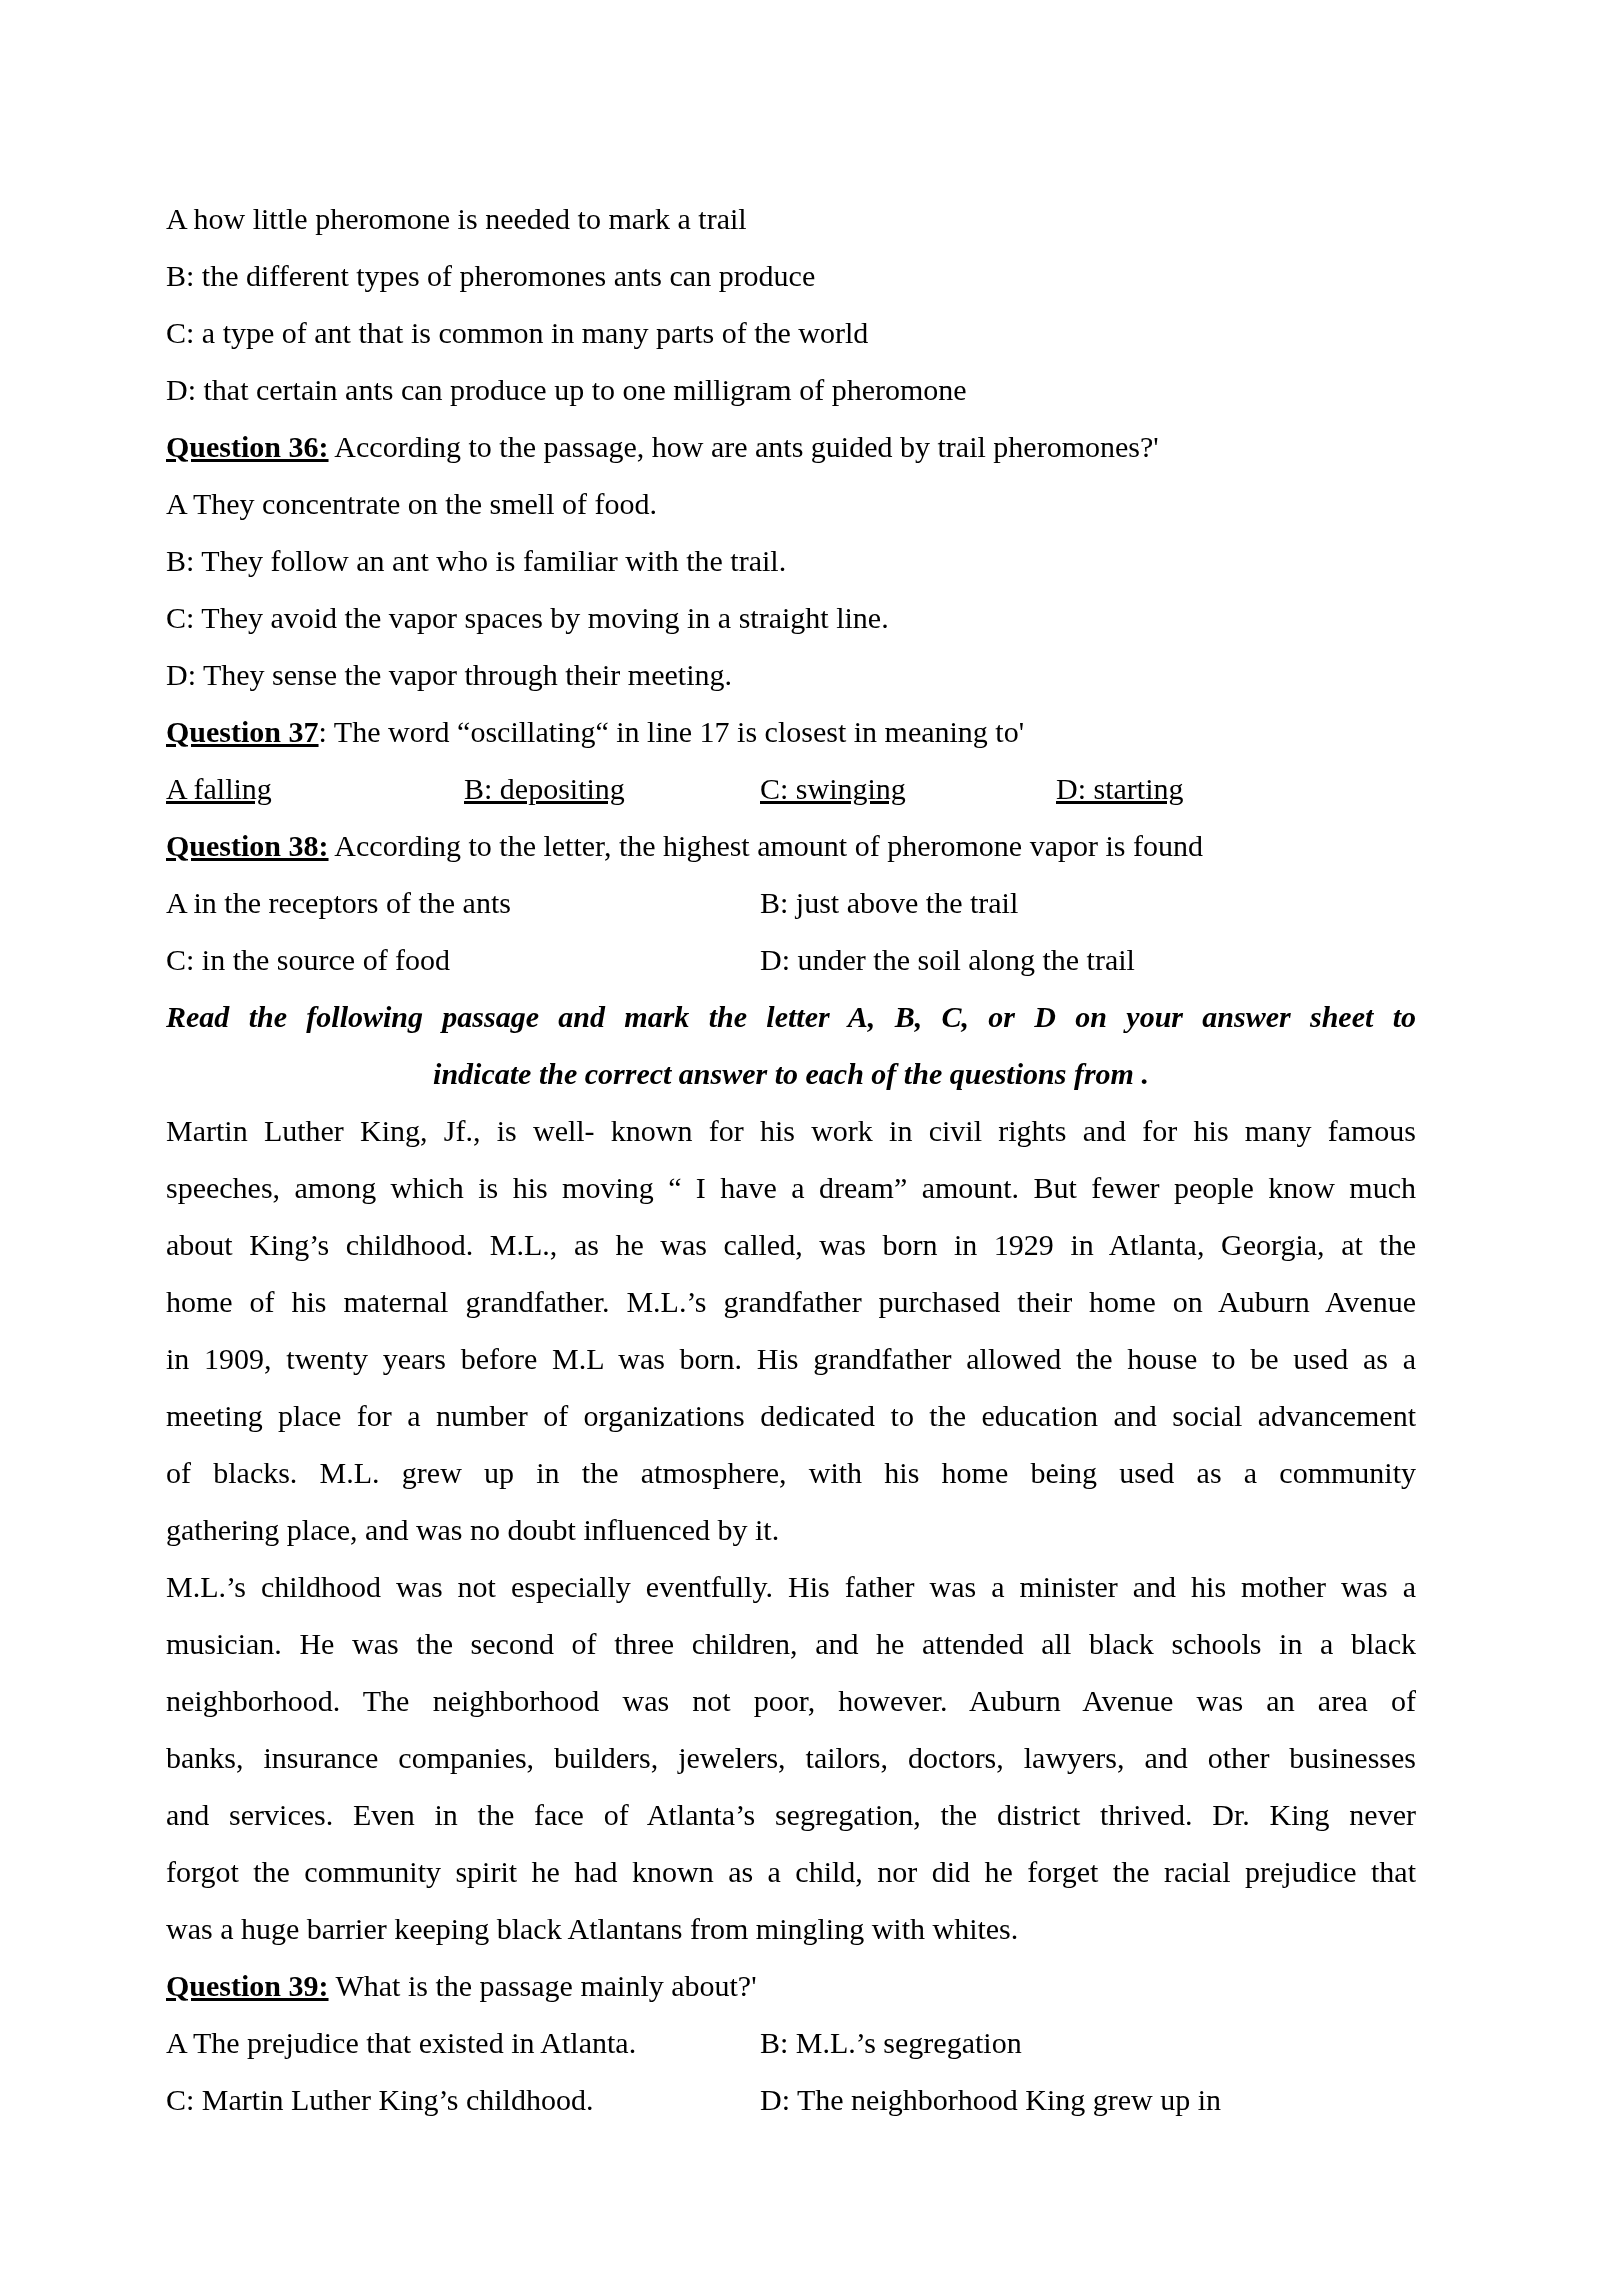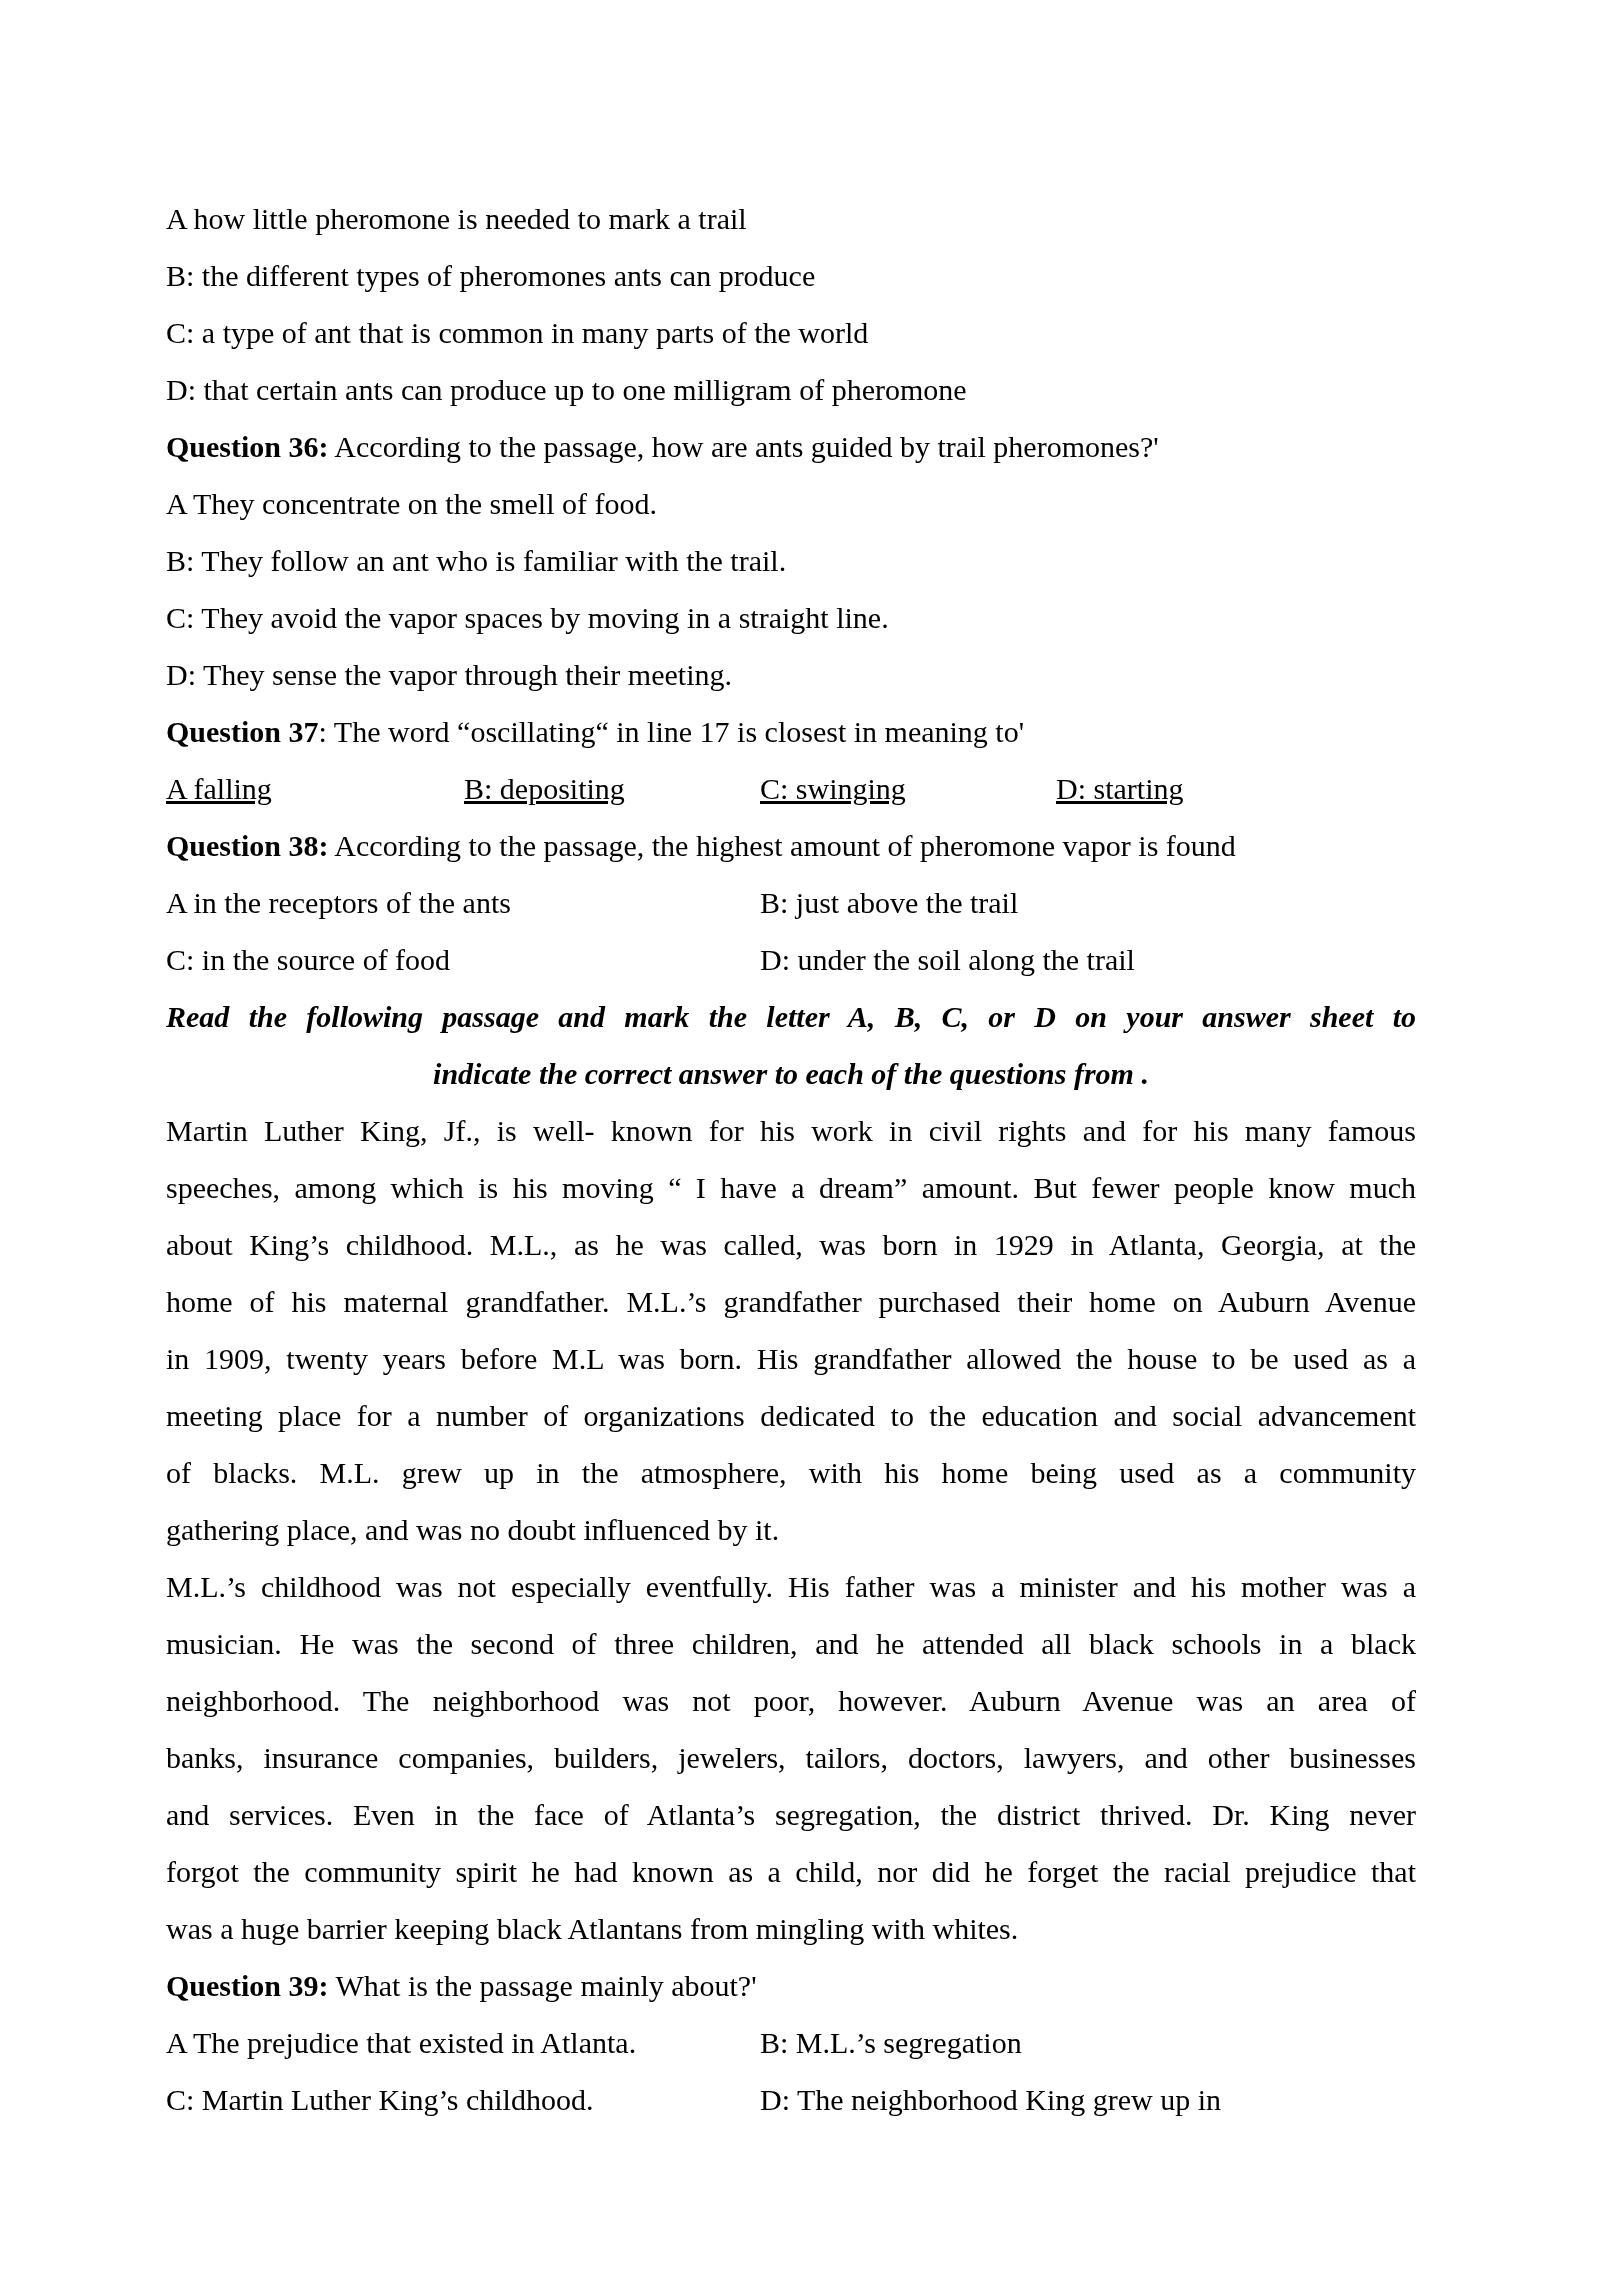--- a/index.html
+++ b/index.html
@@ -29,21 +29,21 @@
     }
     .justify {
       text-align: justify;
       text-align-last: justify;
       white-space: normal;
     }
     .last {
       text-align: right;
       text-align-last: left;
     }
-    .bold { font-weight: bold; }
+    .bold { font-weight: bold; text-decoration: underline; }
     .italic-bold { font-weight: bold; font-style: italic; text-align: center; }
     .cols4 {
       display: grid;
       grid-template-columns: 298px 296px 296px 295px;
       text-decoration: underline;
     }
     .cols2 {
       display: grid;
       grid-template-columns: 594px 656px;
     }
@@ -71,21 +71,21 @@
     <span class="bold">Question 37</span><span>: The word “oscillating“ in line 17 is closest in meaning to'</span>
   </div>
   <div class="line cols4">
     <span>A falling</span>
     <span>B: depositing</span>
     <span>C: swinging</span>
     <span>D: starting</span>
   </div>
 
   <div class="line">
-    <span class="bold">Question 38:</span><span> According to the passage, the highest amount of pheromone vapor is found</span>
+    <span class="bold">Question 38:</span><span> According to the letter, the highest amount of pheromone vapor is found</span>
   </div>
   <div class="line cols2">
     <span>A in the receptors of the ants</span>
     <span>B: just above the trail</span>
   </div>
   <div class="line cols2">
     <span>C: in the source of food</span>
     <span>D: under the soil along the trail</span>
   </div>
 

